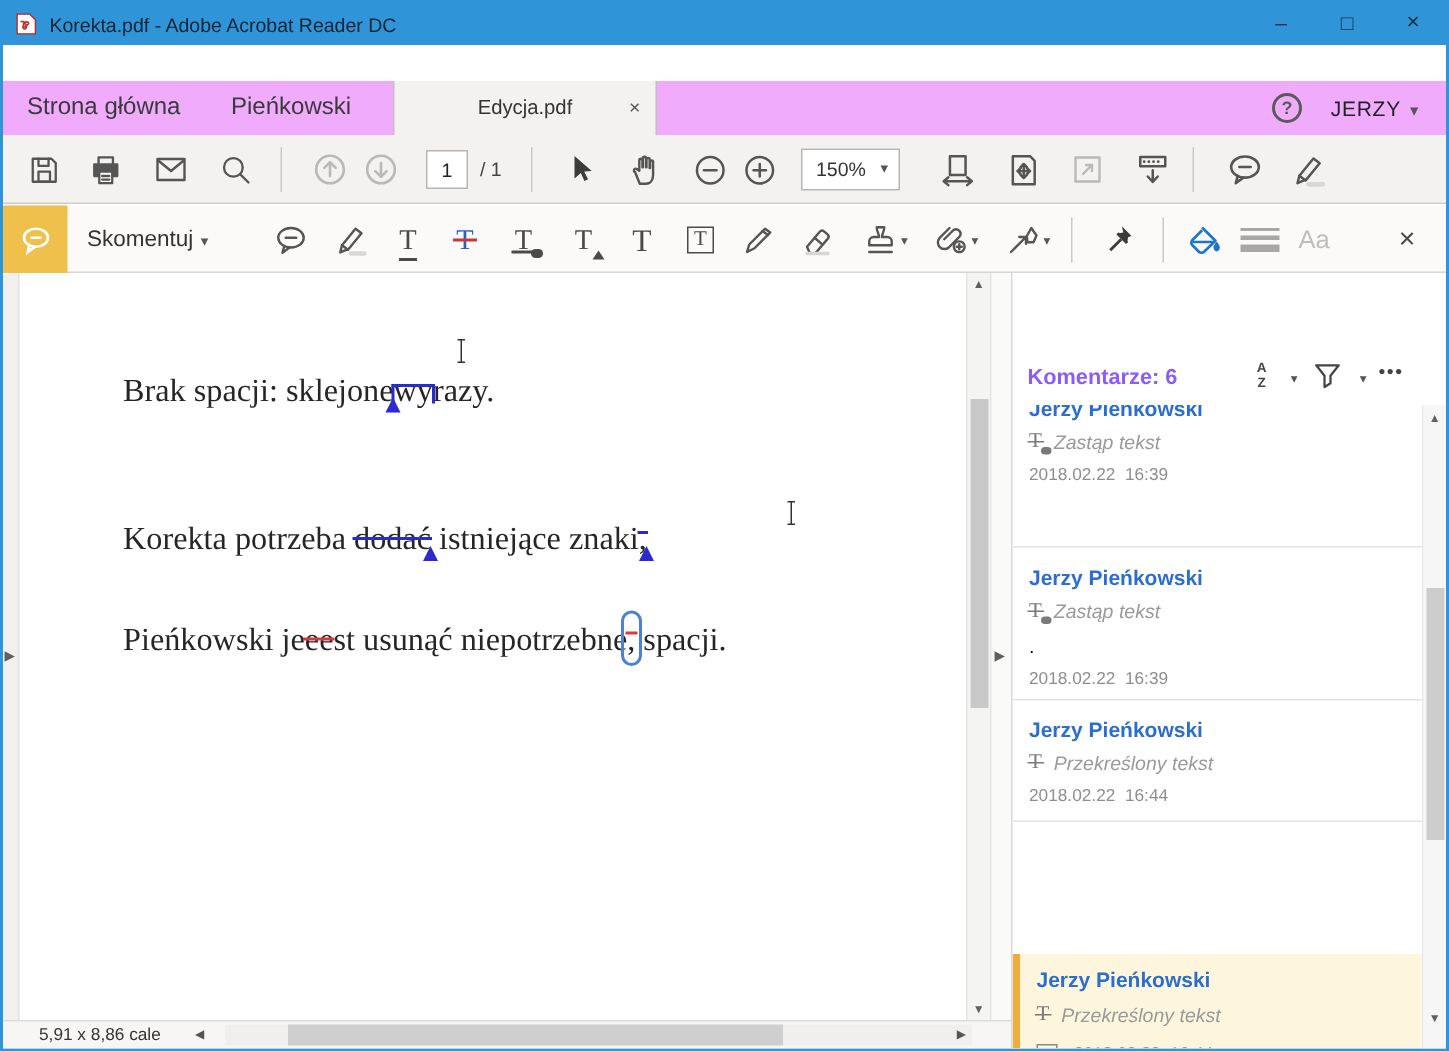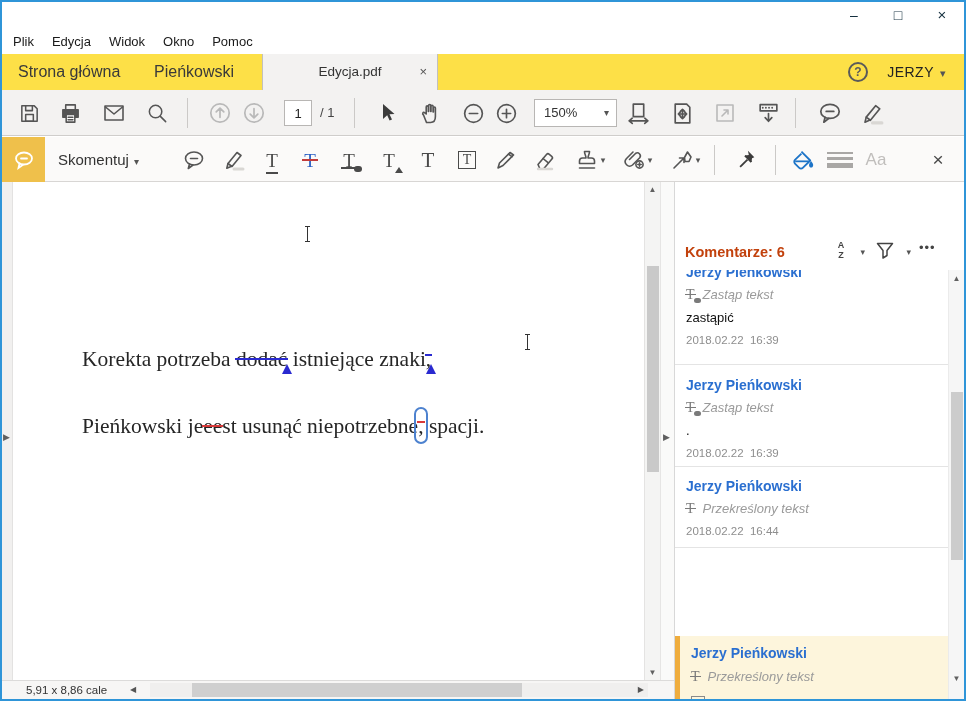--- a/index.html
+++ b/index.html
@@ -9,37 +9,37 @@
 
 
 #titlebar{position:absolute;top:0;left:0;right:0;height:28px;background:#2f95d8;display:flex;align-items:center}
 #titlebar .appicon{width:15px;height:16px;margin:0 8px 0 8px}
 #titlebar .title{font-size:13px;color:#132433}
 .wctl{position:absolute;top:0;width:44px;height:28px;text-align:center;line-height:26px;font-size:14px;color:#15303f;cursor:default}
 
 #menubar{position:absolute;top:28px;left:0;right:0;height:24px;background:#fff;display:flex;align-items:center;padding-left:2px}
 .menu-item{padding:0 9px;line-height:24px;font-size:13px;color:#1a1a1a}
 
-#tabbar{position:absolute;top:52px;left:0;right:0;height:36px;background:#fde047}
+#tabbar{position:absolute;top:52px;left:0;right:0;height:36px;background:#f0abfc}
 .tab-label{position:absolute;top:0;height:36px;line-height:36px;font-size:16px;color:#3a3a3a;padding:0 12px}
 #tab-doc{position:absolute;left:260px;top:0;width:176px;height:36px;background:#f3f2f1;border-left:1px solid #c2c0be;border-right:1px solid #c2c0be;text-align:center;line-height:36px;font-size:13.5px;color:#333}
 #tab-doc .x{position:absolute;right:10px;top:0;font-size:13px;color:#555}
 #help-btn{position:absolute;right:96px;top:8px;width:20px;height:20px;border:2px solid #5a5a5a;border-radius:50%;text-align:center;line-height:17px;font-size:12px;color:#5a5a5a;font-weight:bold}
 #user-btn{position:absolute;right:18px;top:0;height:36px;line-height:36px;font-size:14px;color:#222;letter-spacing:.5px}
 #user-btn .dd{color:#555;margin-left:6px;font-size:11px}
 
 #toolbar{position:absolute;top:88px;left:0;right:0;height:46px;background:#f3f2f1;border-bottom:1px solid #cfcdcb}
 #commentbar{position:absolute;top:135px;left:0;right:0;height:45px;background:#fbfaf9;border-bottom:1px solid #d8d6d4}
 .tbtn{position:absolute;top:5px;width:36px;height:36px;display:flex;align-items:center;justify-content:center}
 .sep{position:absolute;top:8px;width:1px;height:30px;background:#cbc9c7}
 svg.ic{stroke:#555;fill:none;stroke-width:1.6;stroke-linecap:round;stroke-linejoin:round}
 svg.ic.dis{stroke:#b9b9b9}
 .pageinput{position:absolute;left:282px;top:10px;width:28px;height:26px;border:1px solid #b8b6b4;background:#fff;text-align:center;font-size:13px;color:#222;font-family:"Liberation Sans",sans-serif}
 .pagetotal{position:absolute;left:318px;top:0;height:46px;line-height:46px;font-size:13px;color:#444}
-.zoombox{position:absolute;left:532px;top:9px;width:83px;height:28px;border:1px solid #b8b6b4;background:#fff}
+.zoombox{position:absolute;left:532px;top:9px;width:66px;height:28px;border:1px solid #b8b6b4;background:#fff}
 .zoombox .zv{position:absolute;left:9px;top:0;line-height:26px;font-size:13px;color:#333}
 .zoombox .dd{position:absolute;right:7px;top:0;line-height:26px;font-size:10px;color:#555}
 
 #cm-yellow{position:absolute;left:0;top:0;width:43px;height:45px;background:#efc04b;display:flex;align-items:center;justify-content:center}
 #cm-label{position:absolute;left:56px;top:0;height:45px;line-height:45px;font-size:15px;color:#333}
 #cm-label .dd{font-size:10px;color:#555;margin-left:5px}
 .tico{font-family:"Liberation Serif",serif;font-size:19px;color:#4a4a4a;line-height:1;position:relative}
 .tico.blue{color:#2a5fc4}
 .tico u{text-decoration:none;border-bottom:2px solid #4a4a4a;padding-bottom:1px}
 .strikeline{position:absolute;left:-2px;right:-2px;top:47%;height:2px;background:#c23b3b}
@@ -78,21 +78,21 @@
 
 #statusbar{position:absolute;left:0;bottom:0;width:674px;height:19px;background:#f7f6f5;border-top:1px solid #dcdbda}
 #statusbar .size{position:absolute;left:24px;top:0;line-height:18px;font-size:11.5px;color:#333}
 #hscroll{position:absolute;left:148px;right:28px;top:2px;height:14px;background:#f0efee}
 #hscroll .thumb{position:absolute;left:42px;width:330px;top:0;height:14px;background:#cfcfcf}
 .harrow{position:absolute;top:0;line-height:18px;font-size:8px;color:#555}
 
 #panel{position:absolute;top:180px;right:0;width:290px;bottom:0;background:#fff;border-left:1px solid #d8d8d8;overflow:hidden}
 #search{position:absolute;left:10px;top:16px;width:262px;height:32px;border:1px solid #c6c6c6;background:#fff;padding:0 10px;font-size:14px;color:#333;font-family:"Liberation Sans",sans-serif}
 #search::placeholder{color:#a9a9a9}
-#cheader{position:absolute;left:10px;top:62px;font-size:14.5px;font-weight:bold;color:#c2410c}
+#cheader{position:absolute;left:10px;top:62px;font-size:14.5px;font-weight:bold;color:#8b5cf6}
 #sortbtn{position:absolute;left:158px;top:58px;width:34px;height:24px}
 #sortbtn .az{position:absolute;left:2px;top:0;font-size:9px;font-weight:bold;color:#444;line-height:1.15;text-align:center;width:12px}
 #sortbtn .dd{position:absolute;right:2px;top:7px;font-size:9px;color:#555}
 #filterbtn{position:absolute;left:200px;top:58px;width:36px;height:24px}
 #filterbtn .dd{position:absolute;right:0;top:7px;font-size:9px;color:#555}
 #morebtn{position:absolute;left:244px;top:58px;font-size:13px;color:#444;letter-spacing:1px}
 #clist{position:absolute;left:0;top:88px;right:0;bottom:0;overflow:hidden}
 .citem{position:absolute;left:0;right:16px;padding-left:11px}
 .citem .sepline{position:absolute;left:0;right:0;bottom:0;height:1px;background:#e4e4e4}
 .cauthor{font-size:14px;font-weight:bold;color:#2a6fd0}
@@ -108,31 +108,31 @@
 #reply-check{position:absolute;left:11px;top:60px;width:14px;height:14px;border:1px solid #8a8a8a;background:#fdf5dc}
 #item4 .cdate{position:absolute;left:36px;top:61px;margin:0}
 #pscroll{position:absolute;right:0;top:88px;width:16px;bottom:0;background:#f6f6f6;border-left:1px solid #ebebeb}
 #pscroll .thumb{position:absolute;left:2px;width:12px;top:122px;height:168px;background:#cccccc}
 </style>
 </head>
 <body>
 
 <div id="win">
 
+  <div id="titlebar">
+    <svg class="appicon" viewBox="0 0 16 16">
+        <path d="M1.5 1 h9 l4 4 v10 h-13z" fill="#fff" stroke="#b02c26" stroke-width="1"></path>
+        <path d="M4 6.5 c2.5-1.5 6 4 3 5 c-2 .6-1.5-5.5 1.5-5 c2.5.4 1 3-3.5 3.8" stroke="#c3312b" stroke-width="1.2" fill="none"></path>
+      </svg>
+    <span class="title">Korekta.pdf - Adobe Acrobat Reader DC</span>
+  </div>
   <div class="wctl" style="right:88px">–</div>
   <div class="wctl" style="right:44px">□</div>
   <div class="wctl" style="right:0;font-size:15px">×</div>
 
-  <div id="menubar">
-    <span class="menu-item">Plik</span>
-    <span class="menu-item">Edycja</span>
-    <span class="menu-item">Widok</span>
-    <span class="menu-item">Okno</span>
-    <span class="menu-item">Pomoc</span>
-  </div>
 
   <div id="tabbar">
     <span class="tab-label" style="left:4px">Strona główna</span>
     <span class="tab-label" style="left:140px">Pieńkowski</span>
     <div id="tab-doc">
       <span>Edycja.pdf</span>
       <span class="x">×</span>
     </div>
     <div id="help-btn">?</div>
     <div id="user-btn"><span>JERZY</span><span class="dd">▾</span></div>
@@ -358,20 +358,21 @@
       </div>
   </div>
 
   <div id="docarea">
     <div id="navstrip">
         <span class="handle">▶</span>
       </div>
 
     <div id="page">
 
+      <div class="dline" style="left:68px;top:66px"><span>Brak spacji: sklejone</span><span class="ins-caret"><i></i></span><span class="wy-wrap"><span>wy</span><i class="bracket"></i></span><span>razy.</span></div>
       <div class="ibeam" style="left:293px;top:44px"></div>
 
 
       <div class="dline" style="left:68px;top:165px"><span>Korekta potrzeba </span><span class="strk"><span>dodać</span><i class="blueline"></i></span><span class="ins-caret"><i></i></span><span> istniejące znaki</span><span class="strk"><span>,</span><i class="blueline" style="top:30%"></i></span><span class="ins-caret"><i></i></span></div>
       <div class="ibeam" style="left:513px;top:152px"></div>
 
       <div class="dline" style="left:68px;top:232px"><span>Pieńkowski je</span><span class="strk"><span>ee</span><i class="redline"></i></span><span>st usunąć niepotrzebne</span><span class="selbox"><span>,</span><i class="redline" style="top:30%"></i><i class="bluebox"></i></span><span> spacji.</span></div>
     </div>
 
     <div id="vscroll">
@@ -408,21 +409,20 @@
     <div id="morebtn">•••</div>
 
     <div id="clist">
 
       <div class="citem" style="top:-6px;height:101px">
         <div class="cauthor" style="margin-top:0">Jerzy Pieńkowski</div>
         <div class="ctype">
             <span class="tmini"><span>T</span><i class="ln"></i><i class="bub"></i></span>
             <span>Zastąp tekst</span>
           </div>
-        <div class="cbody">zastąpić</div>
         <div class="cdate">2018.02.22  16:39</div>
         <div class="sepline"></div>
       </div>
 
       <div class="citem" style="top:99px;height:98px">
         <div class="cauthor" style="margin-top:8px">Jerzy Pieńkowski</div>
         <div class="ctype">
             <span class="tmini"><span>T</span><i class="ln"></i><i class="bub"></i></span>
             <span>Zastąp tekst</span>
           </div>

